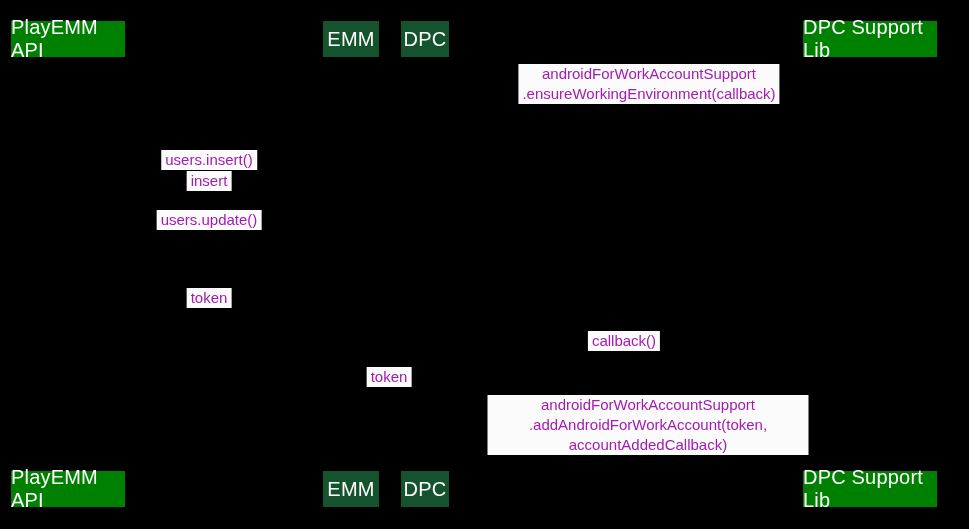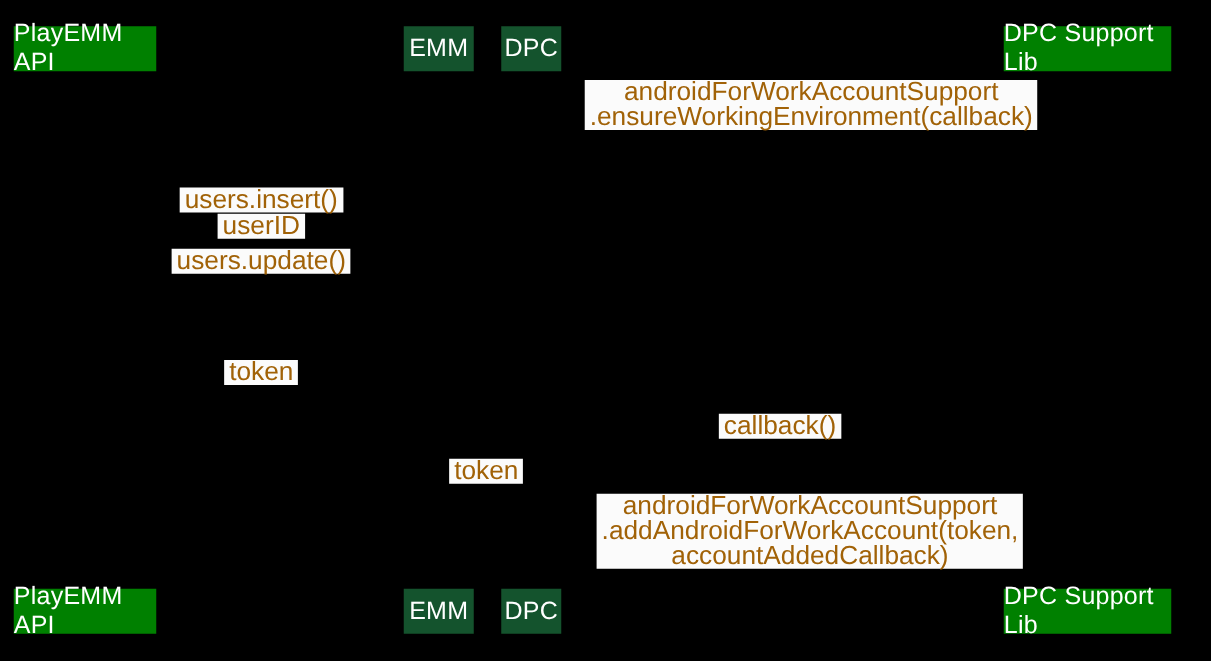--- a/index.html
+++ b/index.html
@@ -26,22 +26,22 @@
     letter-spacing: 0.2px;
     box-sizing: border-box;
   }
   .participant.green { background: #008000; }
   .participant.blue  { background: #14532d; }
 
   .msg {
     position: absolute;
     transform: translateX(-50%);
     background: #fbfbfb;
-    color: #a16207;
-    font-size: 21px;
+    color: #a21caf;
+    font-size: 15px;
     line-height: 20px;
     padding: 0 4px;
     white-space: pre-line;
     text-align: center;
   }
 
   
   #p-playemm-top  { left: 11px;  top: 21px; width: 114px; }
   #p-emm-top      { left: 323px; top: 21px; width: 56px;  }
   #p-dpc-top      { left: 401px; top: 21px; width: 48px;  }
@@ -49,41 +49,41 @@
   
   #p-playemm-bot  { left: 11px;  top: 471px; width: 114px; }
   #p-emm-bot      { left: 323px; top: 471px; width: 56px;  }
   #p-dpc-bot      { left: 401px; top: 471px; width: 48px;  }
   #p-dpclib-bot   { left: 803px; top: 471px; width: 134px; }
 
   
   #m-ensure   { left: 649px; top: 64px;  }
   #m-insert   { left: 209px; top: 150px; text-align: center; }
   #m-userid   { left: 209px; top: 171px; }
-  #m-update   { left: 209px; top: 199px; }
+  #m-update   { left: 209px; top: 210px; }
   #m-gentoken { left: 210px; top: 247px; }
   #m-token1   { left: 209px; top: 288px; }
   #m-callback { left: 624px; top: 331px; }
   #m-token2   { left: 389px; top: 367px; }
   #m-addafw   { left: 648px; top: 395px; }
 </style>
 </head>
 <body>
 
 <div class="stage">
 
   <div class="participant green" id="p-playemm-top">PlayEMM API</div>
   <div class="participant blue" id="p-emm-top">EMM</div>
   <div class="participant blue" id="p-dpc-top">DPC</div>
   <div class="participant green" id="p-dpclib-top">DPC Support Lib</div>
 
   <div class="msg" id="m-ensure">androidForWorkAccountSupport
 .ensureWorkingEnvironment(callback)</div>
   <div class="msg" id="m-insert">users.insert()</div>
-  <div class="msg" id="m-userid">userID</div>
+  <div class="msg" id="m-userid">insert</div>
   <div class="msg" id="m-update">users.update()</div>
   <div class="msg" id="m-token1">token</div>
   <div class="msg" id="m-callback">callback()</div>
   <div class="msg" id="m-token2">token</div>
   <div class="msg" id="m-addafw">androidForWorkAccountSupport
 .addAndroidForWorkAccount(token, accountAddedCallback)</div>
 
   <div class="participant green" id="p-playemm-bot">PlayEMM API</div>
   <div class="participant blue" id="p-emm-bot">EMM</div>
   <div class="participant blue" id="p-dpc-bot">DPC</div>

